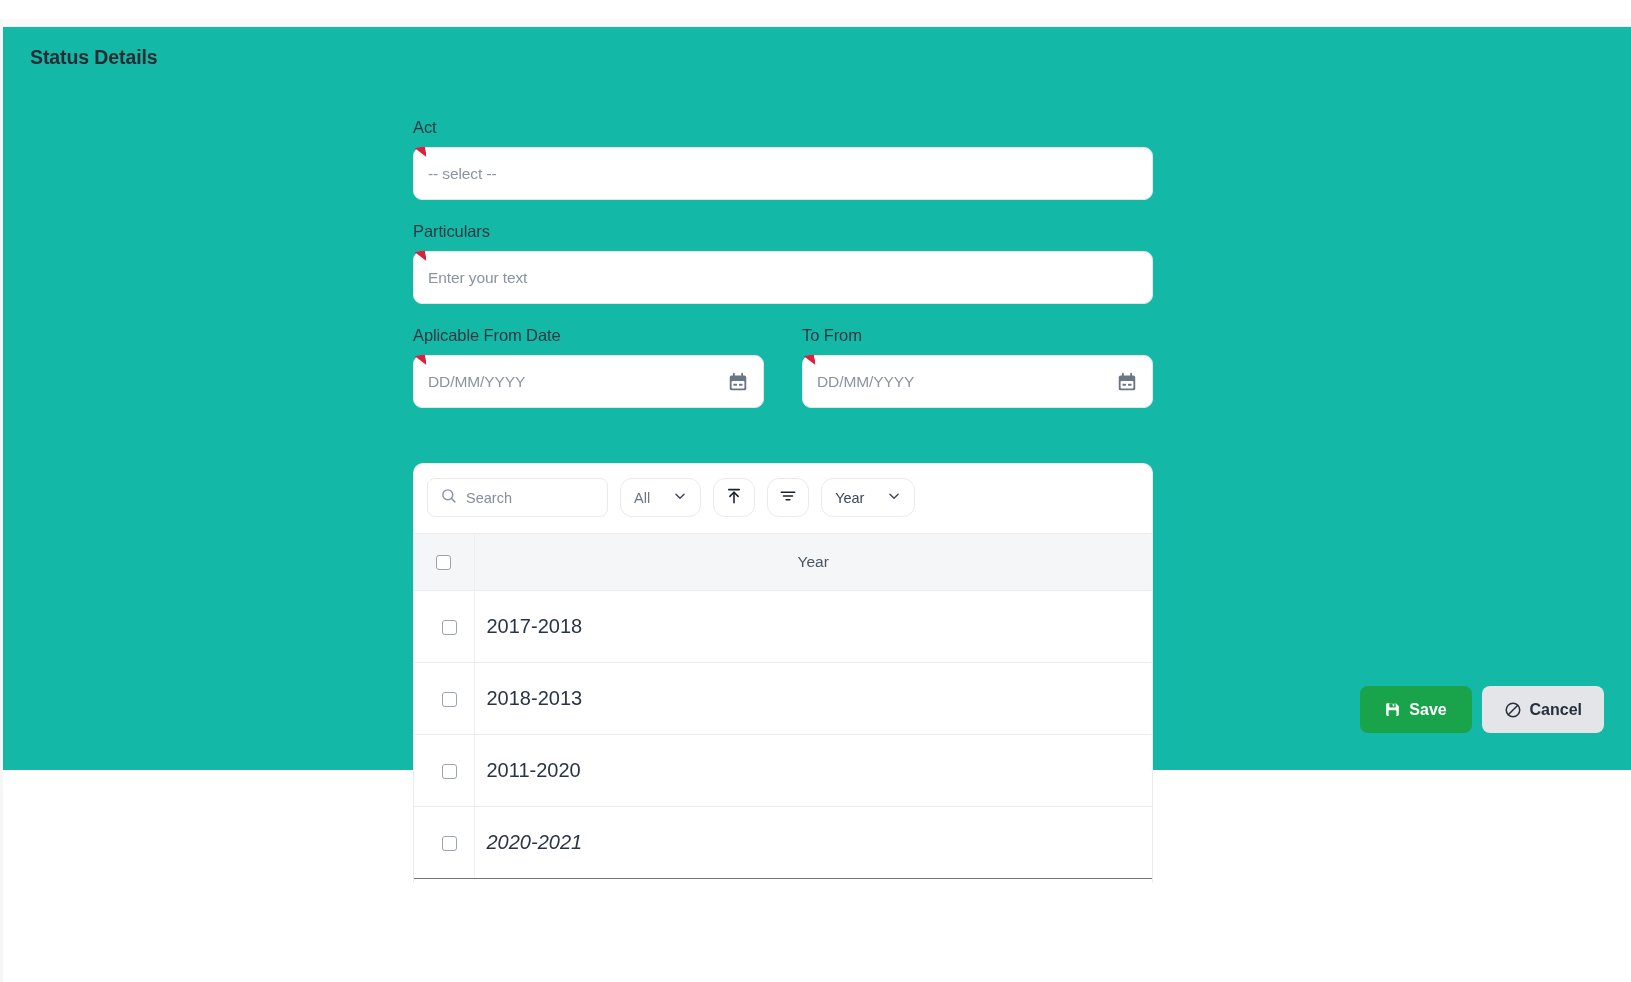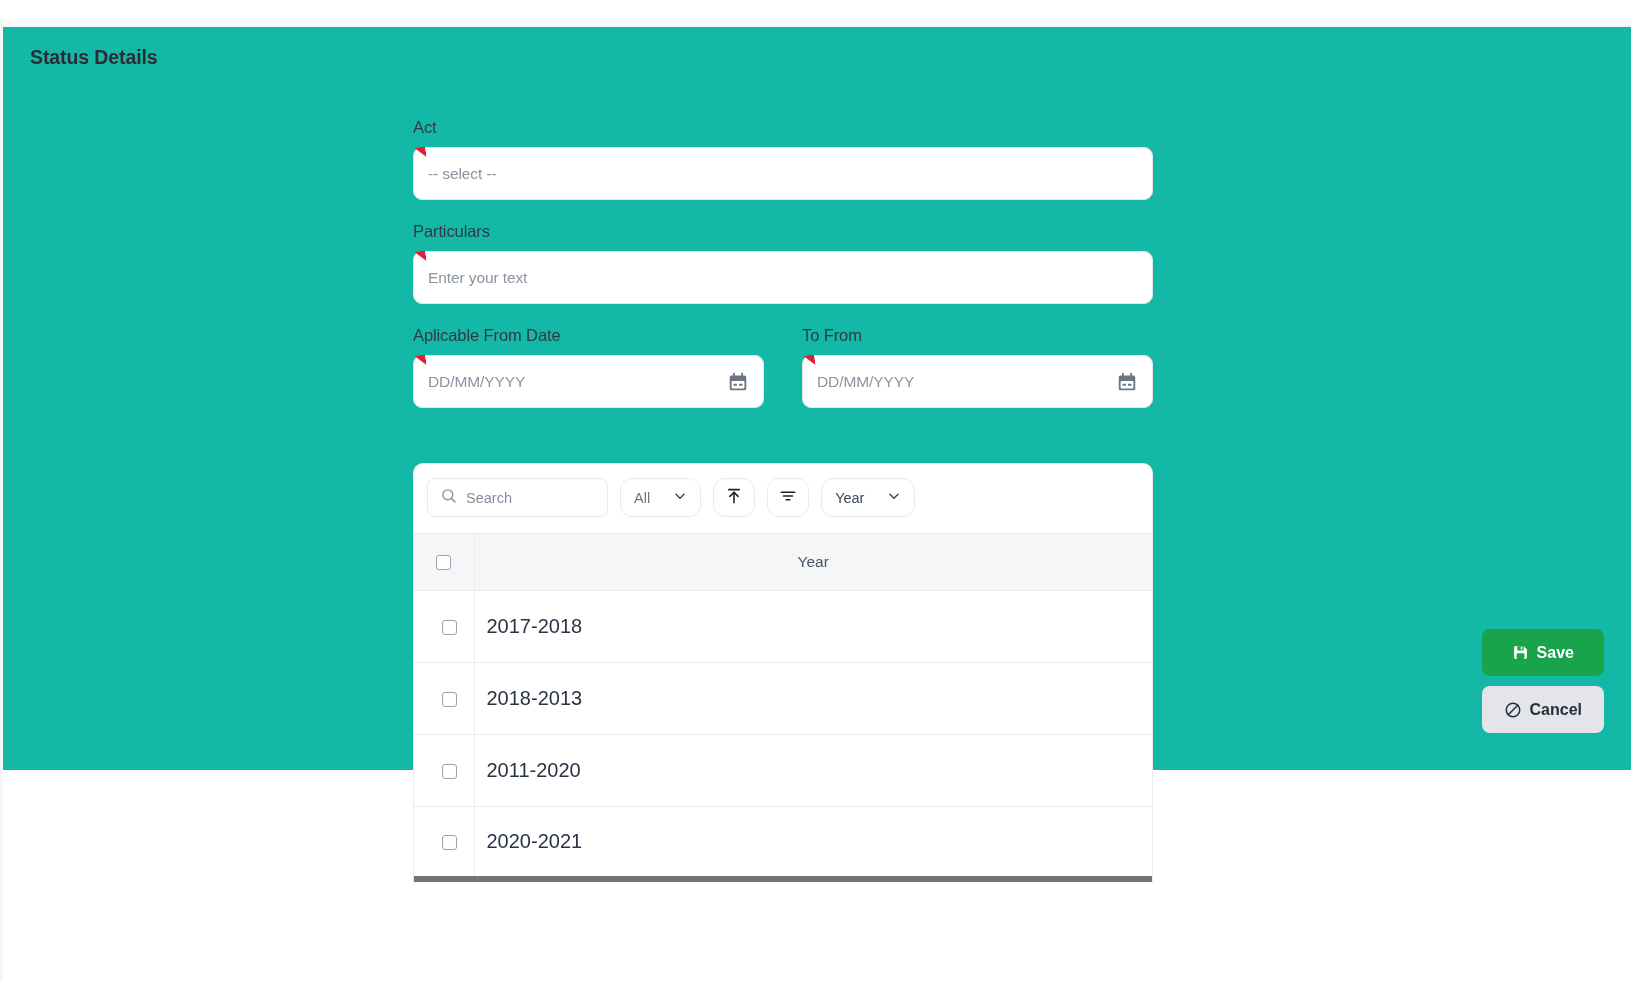--- a/index.html
+++ b/index.html
@@ -182,39 +182,38 @@
     border-right: 1px solid #eceff2;
     text-align: center;
   }
   table.grid td {
     height: 72px;
     border-bottom: 1px solid #e9ecef;
     font-size: 20px;
     color: #2b3445;
     padding-left: 12px;
   }
-  table.grid tr:last-child td { border-bottom: 6px solid #737373; }
+  table.grid tr:last-child td { border-bottom: 1px solid #737373; font-style: italic; }
   .cbx {
     width: 15px; height: 15px;
     border: 1.5px solid #9aa3af;
     border-radius: 3px;
     background: #fff;
     display: inline-block;
     vertical-align: middle;
     cursor: pointer;
   }
 
   
   .footer {
     position: absolute;
     right: 27px;
     bottom: 37px;
     display: flex;
     gap: 10px;
-    flex-direction: column;
   }
   .btn {
     height: 47px;
     border-radius: 8px;
     border: none;
     display: flex;
     align-items: center;
     justify-content: center;
     gap: 8px;
     font-size: 16px;

